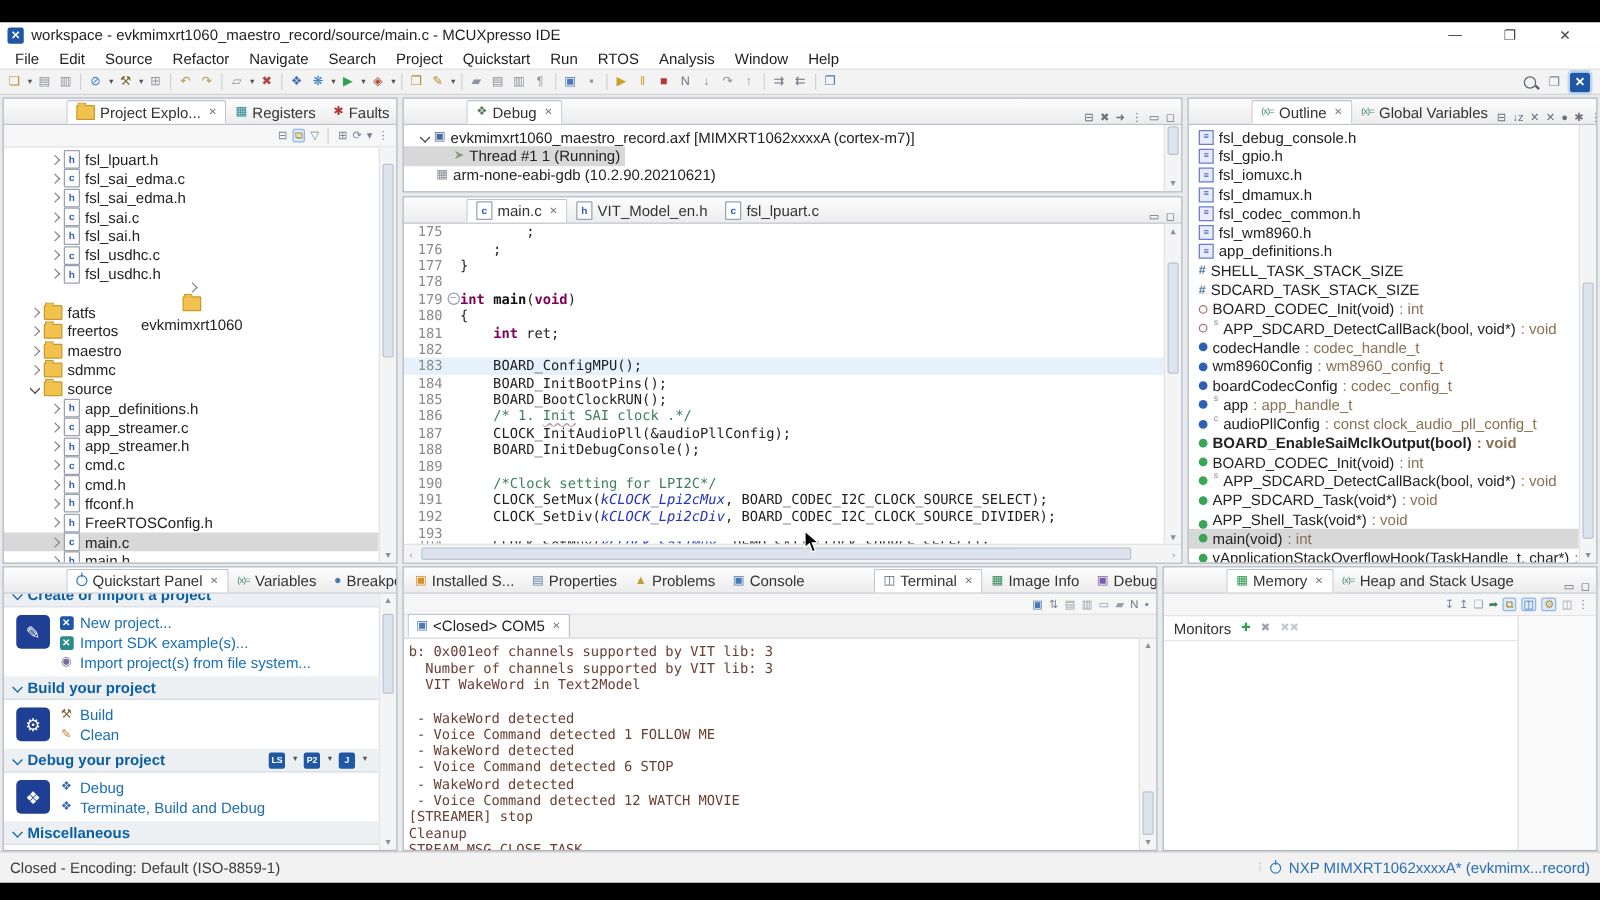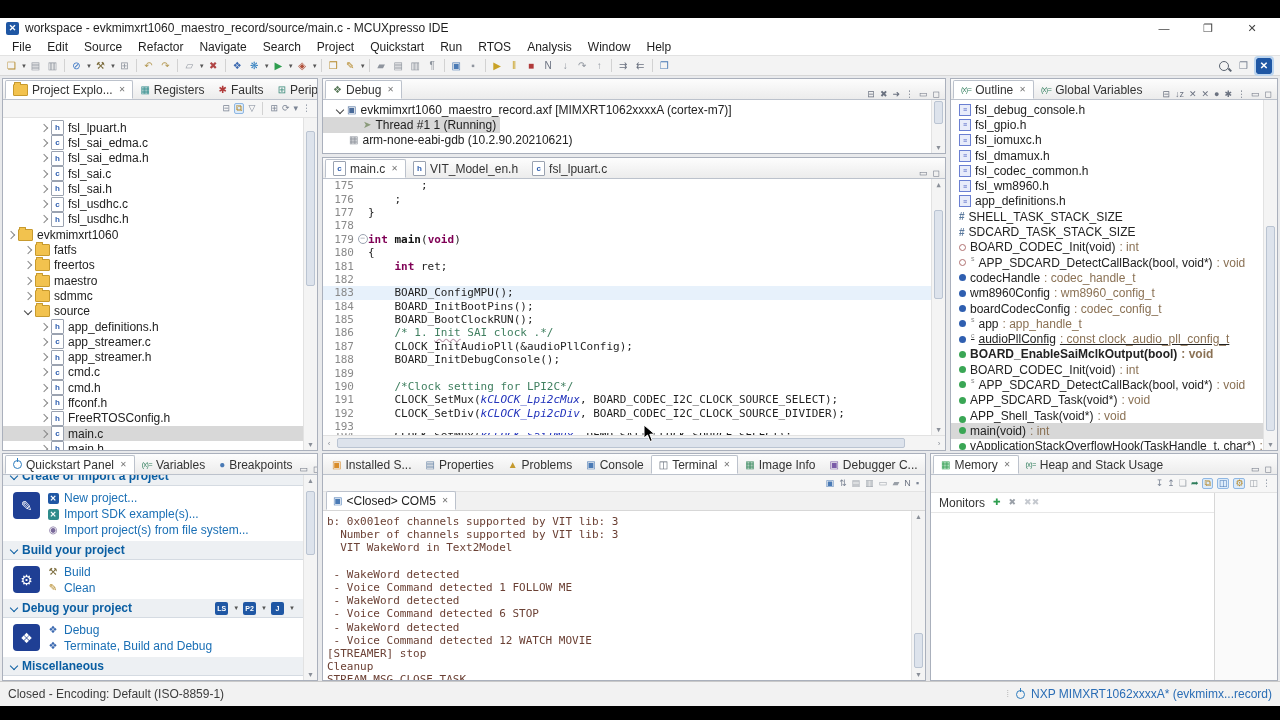--- a/index.html
+++ b/index.html
@@ -27,21 +27,21 @@
   .panel{background:#fff;border:1px solid #aab0bc;display:flex;flex-direction:column;overflow:hidden;box-sizing:border-box;}
   .col-left{width:316px;flex:none;}
   .col-center{flex:1;display:flex;flex-direction:column;gap:3px;min-width:0;}
   .col-right{width:328px;flex:none;}
   .b-left{width:316px;flex:none;}
   .b-center{flex:1;min-width:0;}
   .b-right{width:348px;flex:none;}
   
   .tabbar{height:20px;background:linear-gradient(#fdfdfd,#ececec);border-bottom:1px solid #bcc2cc;display:flex;align-items:flex-end;padding-left:2px;flex:none;}
   .tab{height:19px;display:flex;align-items:center;gap:4px;padding:0 7px;color:#333;white-space:nowrap;box-sizing:border-box;}
-  .tab.sel{background:#fff;border:1px solid #bcc2cc;border-bottom:1px solid #fff;border-radius:2px 2px 0 0;}
+  .tab.sel{background:#fff;border:1px solid #bcc2cc;border-bottom:1px solid #fff;border-radius:2px 2px 0 0;margin-left:48px;}
   .tclose{font-size:8px;color:#777;margin-left:2px;}
   .pane-ctrl{margin-left:auto;display:flex;align-items:center;gap:5px;color:#6b7280;font-size:9px;padding-right:5px;}
   .pc{font-size:9px;}
   
   .icon{display:inline-flex;align-items:center;justify-content:center;flex:none;}
   .ic-folder{width:13px;height:10px;background:#f2c24e;border:1px solid #c79a2e;border-radius:1px;position:relative;}
   .ic-folder::before{content:"";position:absolute;top:-3px;left:0;width:5px;height:2px;background:#f2c24e;border:1px solid #c79a2e;border-bottom:none;border-radius:1px 1px 0 0;}
   .ic-file{width:11px;height:13px;background:#fff;border:1px solid #9aa2b0;font-size:8px;font-weight:bold;color:#2f5fb0;display:flex;align-items:center;justify-content:center;border-radius:1px;}
   .dotg{width:7px;height:7px;border-radius:50%;background:#3aa655;}
   .dotb{width:7px;height:7px;border-radius:50%;background:#2f5fb0;}
@@ -275,21 +275,21 @@
             <div class="trow" style="padding-left: 38px;">
               <span class="chev r"></span>
               <span class="icon ic-file">c</span>
               <span>fsl_usdhc.c</span>
             </div>
             <div class="trow" style="padding-left: 38px;">
               <span class="chev r"></span>
               <span class="icon ic-file">h</span>
               <span>fsl_usdhc.h</span>
             </div>
-            <div class="trow" style="padding-left: 5px;">
+            <div class="trow" style="padding-left: 5px; flex-direction: column;">
               <span class="chev r"></span>
               <span class="icon ic-folder"></span>
               <span>evkmimxrt1060</span>
             </div>
             <div class="trow" style="padding-left: 22px;">
               <span class="chev r"></span>
               <span class="icon ic-folder"></span>
               <span>fatfs</span>
             </div>
             <div class="trow" style="padding-left: 22px;">
@@ -546,21 +546,21 @@
               <span class="icon dotb"></span>
               <span>boardCodecConfig</span>
               <span class="ttype"> : codec_config_t</span>
             </div>
             <div class="trow" style="padding-left: 8px;">
               <span class="icon dotb"></span>
               <span class="sup">s</span>
               <span>app</span>
               <span class="ttype"> : app_handle_t</span>
             </div>
-            <div class="trow" style="padding-left: 8px; text-decoration: underline;">
+            <div class="trow" style="padding-left: 8px;">
               <span class="icon dotb"></span>
               <span class="sup">c</span>
               <span>audioPllConfig</span>
               <span class="ttype"> : const clock_audio_pll_config_t</span>
             </div>
             <div class="trow" style="padding-left: 8px; font-weight: bold;">
               <span class="icon dotg"></span>
               <span>BOARD_EnableSaiMclkOutput(bool)</span>
               <span class="ttype"> : void</span>
             </div>

